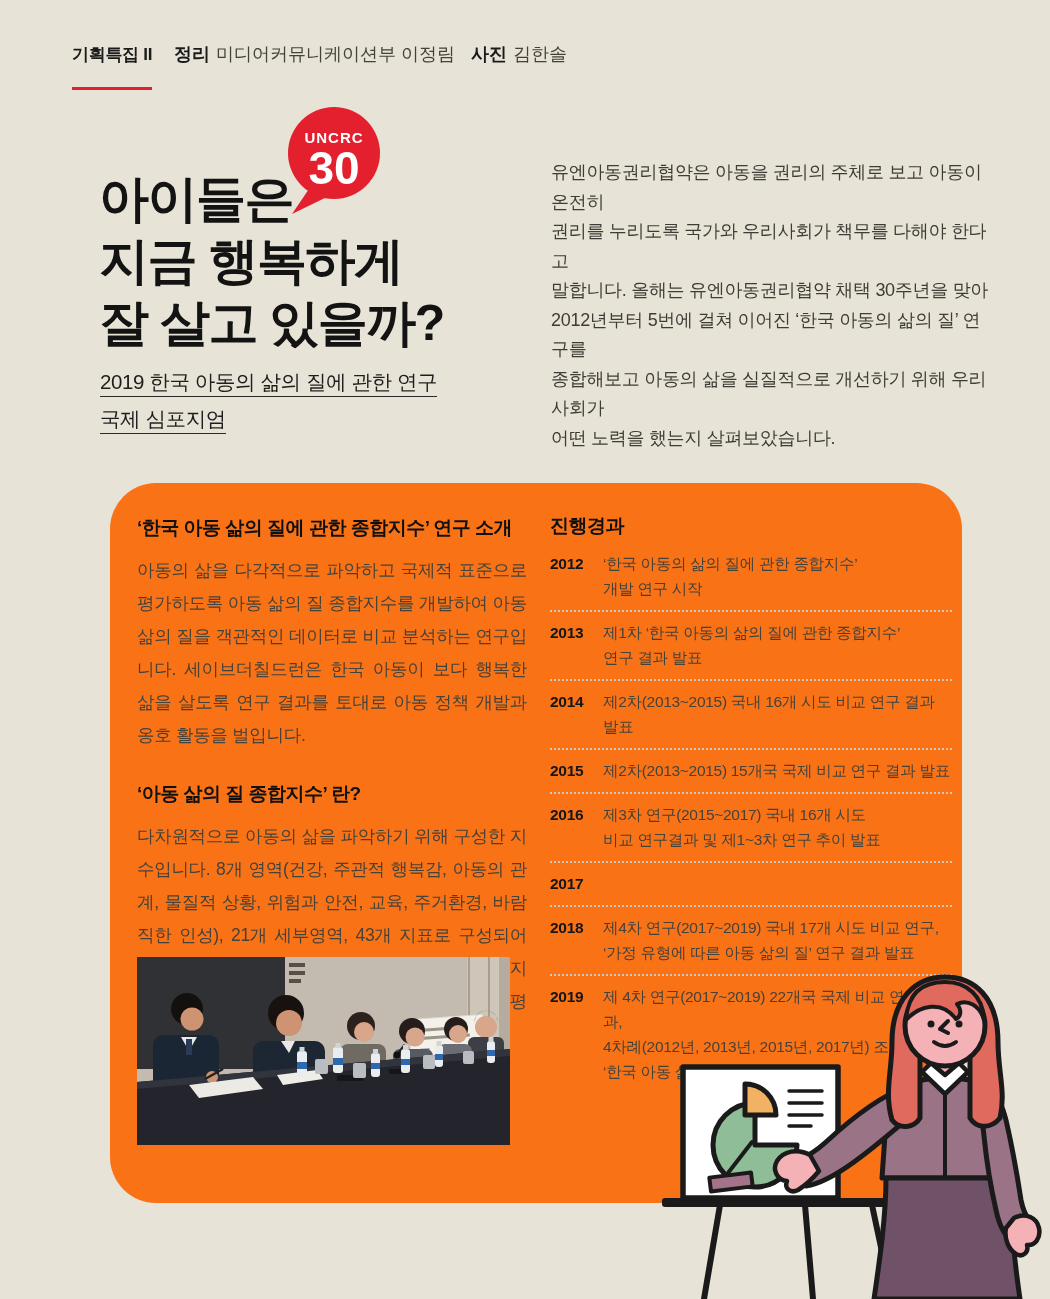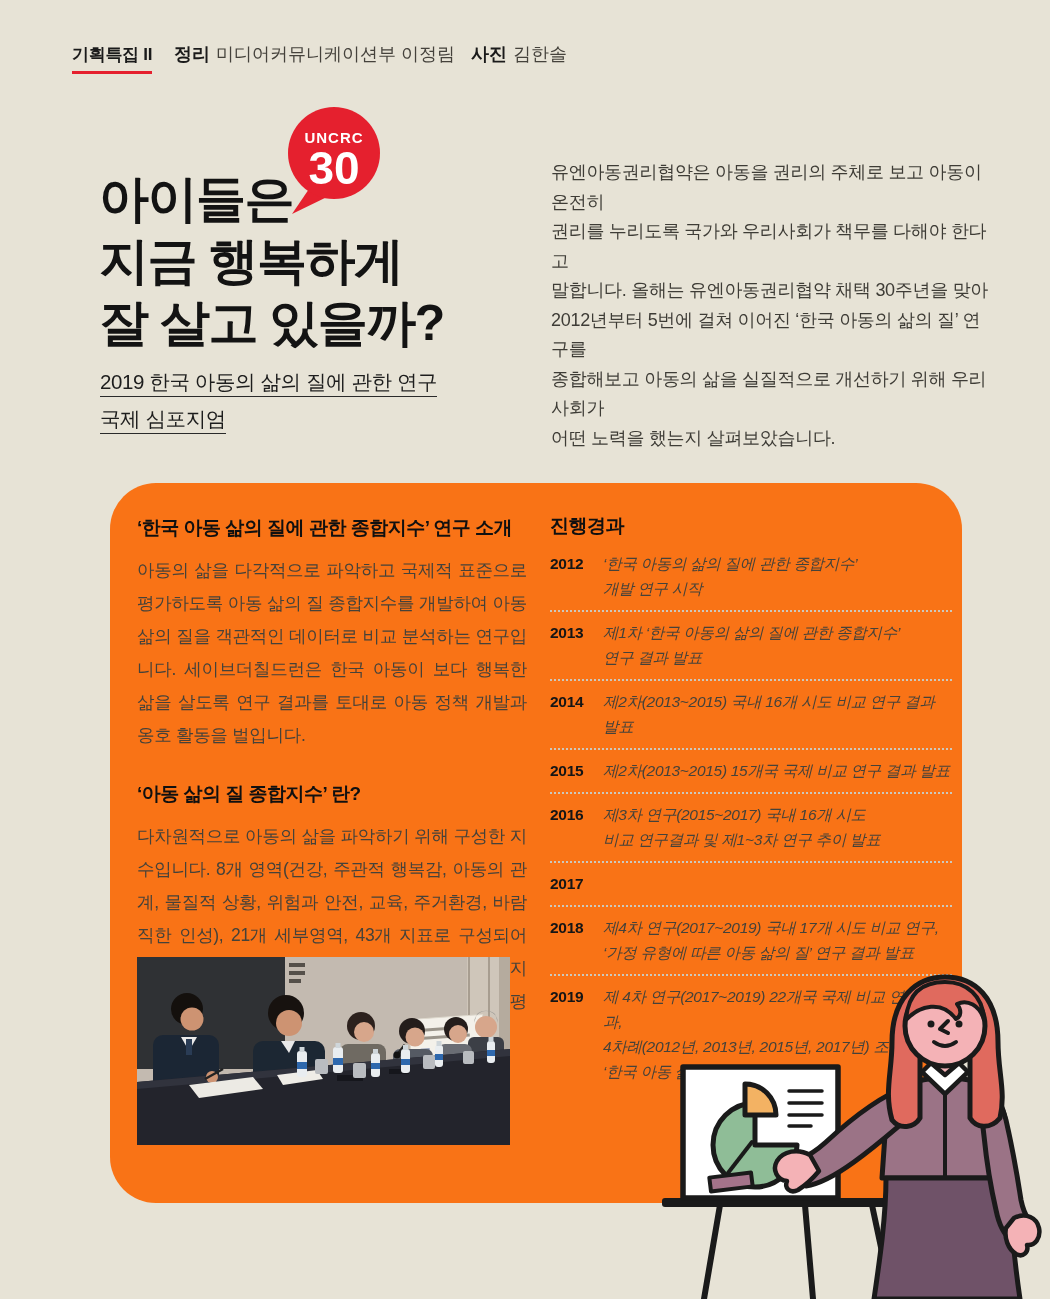--- a/index.html
+++ b/index.html
@@ -11,21 +11,21 @@
     position:relative;width:1050px;height:1299px;
     background:#e7e3d6;overflow:hidden;
   }
   
   .masthead{
     position:absolute;left:72px;top:42px;
     display:flex;align-items:baseline;gap:22px;
   }
   .section-tag{
     font-size:17px;font-weight:700;color:#1a1a1a;
-    border-bottom:3px solid #e5202e;padding-bottom:5px;letter-spacing:-0.3px;
+    border-bottom:3px solid #e5202e;padding-bottom:21px;letter-spacing:-0.3px;
   }
   .credits{display:flex;gap:16px;font-size:18px;color:#45423c;}
   .credit-label{font-weight:700;color:#1a1a1a;margin-right:6px;}
   
   .badge{position:absolute;left:287px;top:106px;width:96px;height:112px;}
   .hero-title{
     position:absolute;left:99px;top:134px;
     font-size:50px;line-height:62px;font-weight:700;color:#131313;
     letter-spacing:-1.5px;white-space:pre-line;
   }
@@ -61,21 +61,21 @@
   .timeline-heading{
     margin:0 0 4px;font-size:19px;font-weight:700;color:#101010;letter-spacing:-0.5px;
   }
   .timeline-entry{
     display:flex;gap:15px;padding:8px 0 9px;
     border-bottom:2px dotted #ccc8bc;
     font-size:15.5px;line-height:25px;color:#45423a;letter-spacing:-0.3px;
   }
   .timeline-entry:last-child{border-bottom:none;}
   .timeline-year{flex:0 0 38px;font-weight:700;color:#151515;}
-  .timeline-text{white-space:pre-line;font-style:italic;}
+  .timeline-text{white-space:pre-line;}
   
   .illustration{
     position:absolute;left:640px;top:960px;width:410px;height:339px;
     pointer-events:none;
   }
 </style>
 </head>
 <body>
 
 <div class="page">

